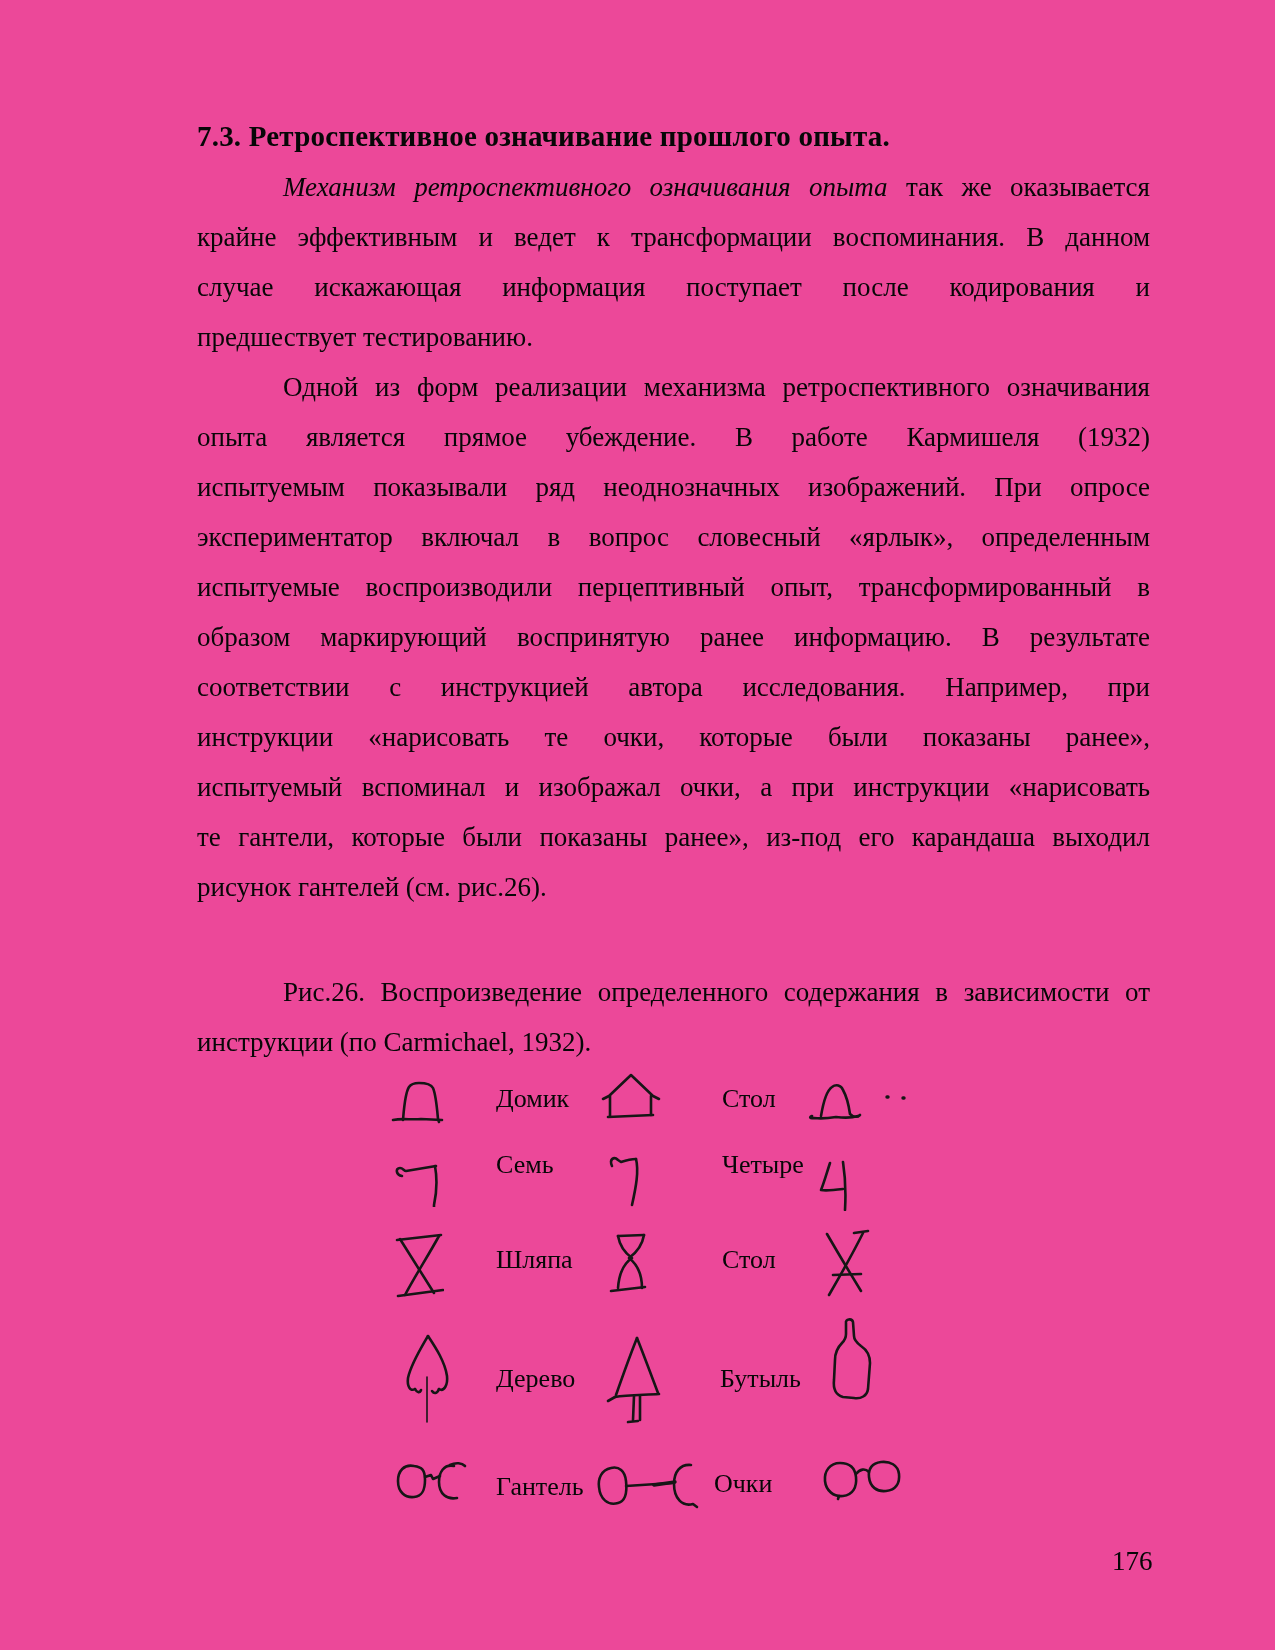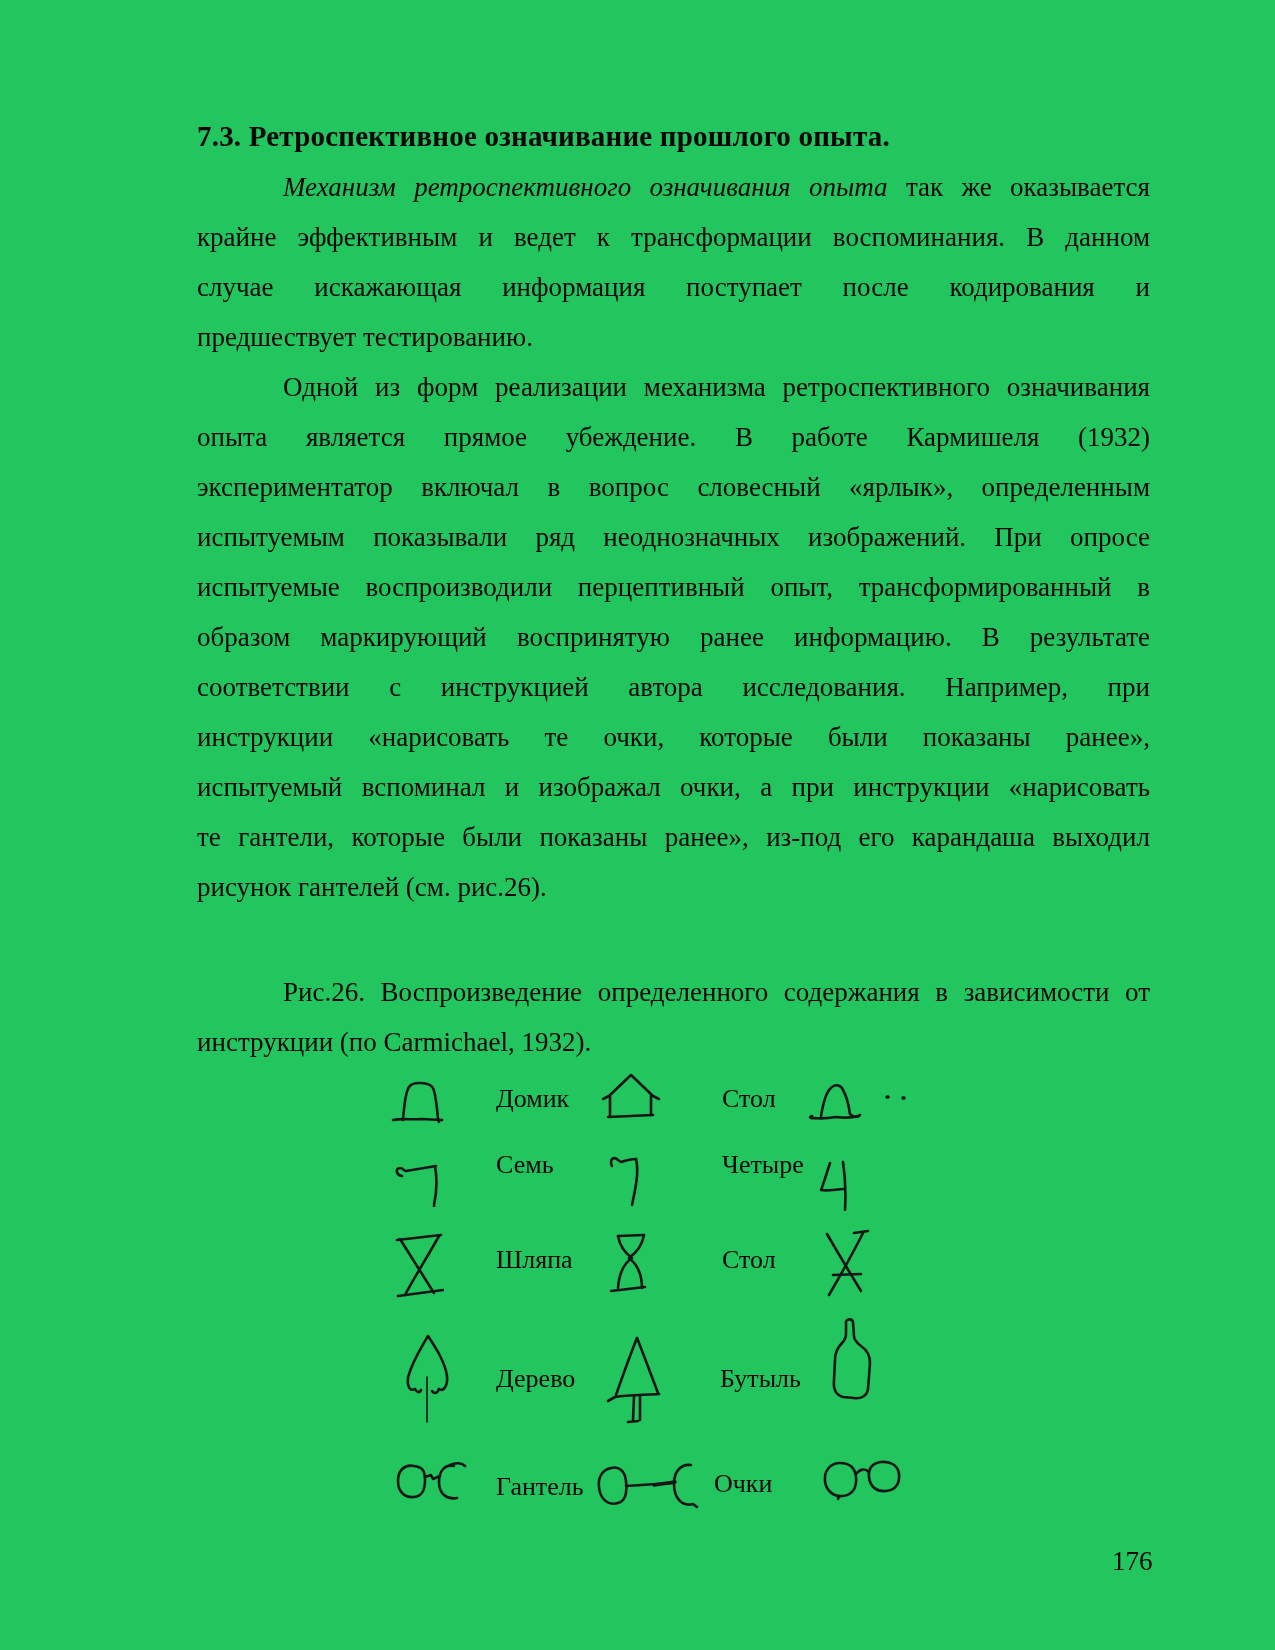--- a/index.html
+++ b/index.html
@@ -4,21 +4,21 @@
 <style>
   html,body{margin:0;padding:0;}
   body{
     width:1275px;height:1650px;
     background:#ffffff;
     font-family:"Liberation Serif",serif;
     color:#070707;
     position:relative;
     overflow:hidden;
   }
-  .page{position:absolute;inset:0;background:#22c55e;}
+  .page{position:absolute;inset:0;background:#ec4899;}
   .textblock{position:absolute;left:197px;top:110px;width:953px;}
   .heading{
     font-weight:bold;
     font-size:29px;
     line-height:52px;
     letter-spacing:0.2px;
     white-space:nowrap;
   }
   .para .line{
     font-size:27px;
@@ -48,22 +48,22 @@
     <div class="heading">7.3. Ретроспективное означивание прошлого опыта.</div>
     <div class="para">
         <div class="line ind"><em>Механизм ретроспективного означивания опыта</em><span> так же оказывается</span></div>
         <div class="line"><span>крайне эффективным и ведет к трансформации воспоминания. В данном</span></div>
         <div class="line"><span>случае искажающая информация поступает после кодирования и</span></div>
         <div class="line end"><span>предшествует тестированию.</span></div>
       </div>
     <div class="para">
         <div class="line ind"><span>Одной из форм реализации механизма ретроспективного означивания</span></div>
         <div class="line"><span>опыта является прямое убеждение. В работе Кармишеля (1932)</span></div>
+        <div class="line"><span>испытуемым показывали ряд неоднозначных изображений. При опросе</span></div>
         <div class="line"><span>экспериментатор включал в вопрос словесный «ярлык», определенным</span></div>
-        <div class="line"><span>испытуемым показывали ряд неоднозначных изображений. При опросе</span></div>
         <div class="line"><span>испытуемые воспроизводили перцептивный опыт, трансформированный в</span></div>
         <div class="line"><span>образом маркирующий воспринятую ранее информацию. В результате</span></div>
         <div class="line"><span>соответствии с инструкцией автора исследования. Например, при</span></div>
         <div class="line"><span>инструкции «нарисовать те очки, которые были показаны ранее»,</span></div>
         <div class="line"><span>испытуемый вспоминал и изображал очки, а при инструкции «нарисовать</span></div>
         <div class="line"><span>те гантели, которые были показаны ранее», из-под его карандаша выходил</span></div>
         <div class="line end"><span>рисунок гантелей (см. рис.26).</span></div>
       </div>
     <div class="spacer"></div>
     <div class="para">

